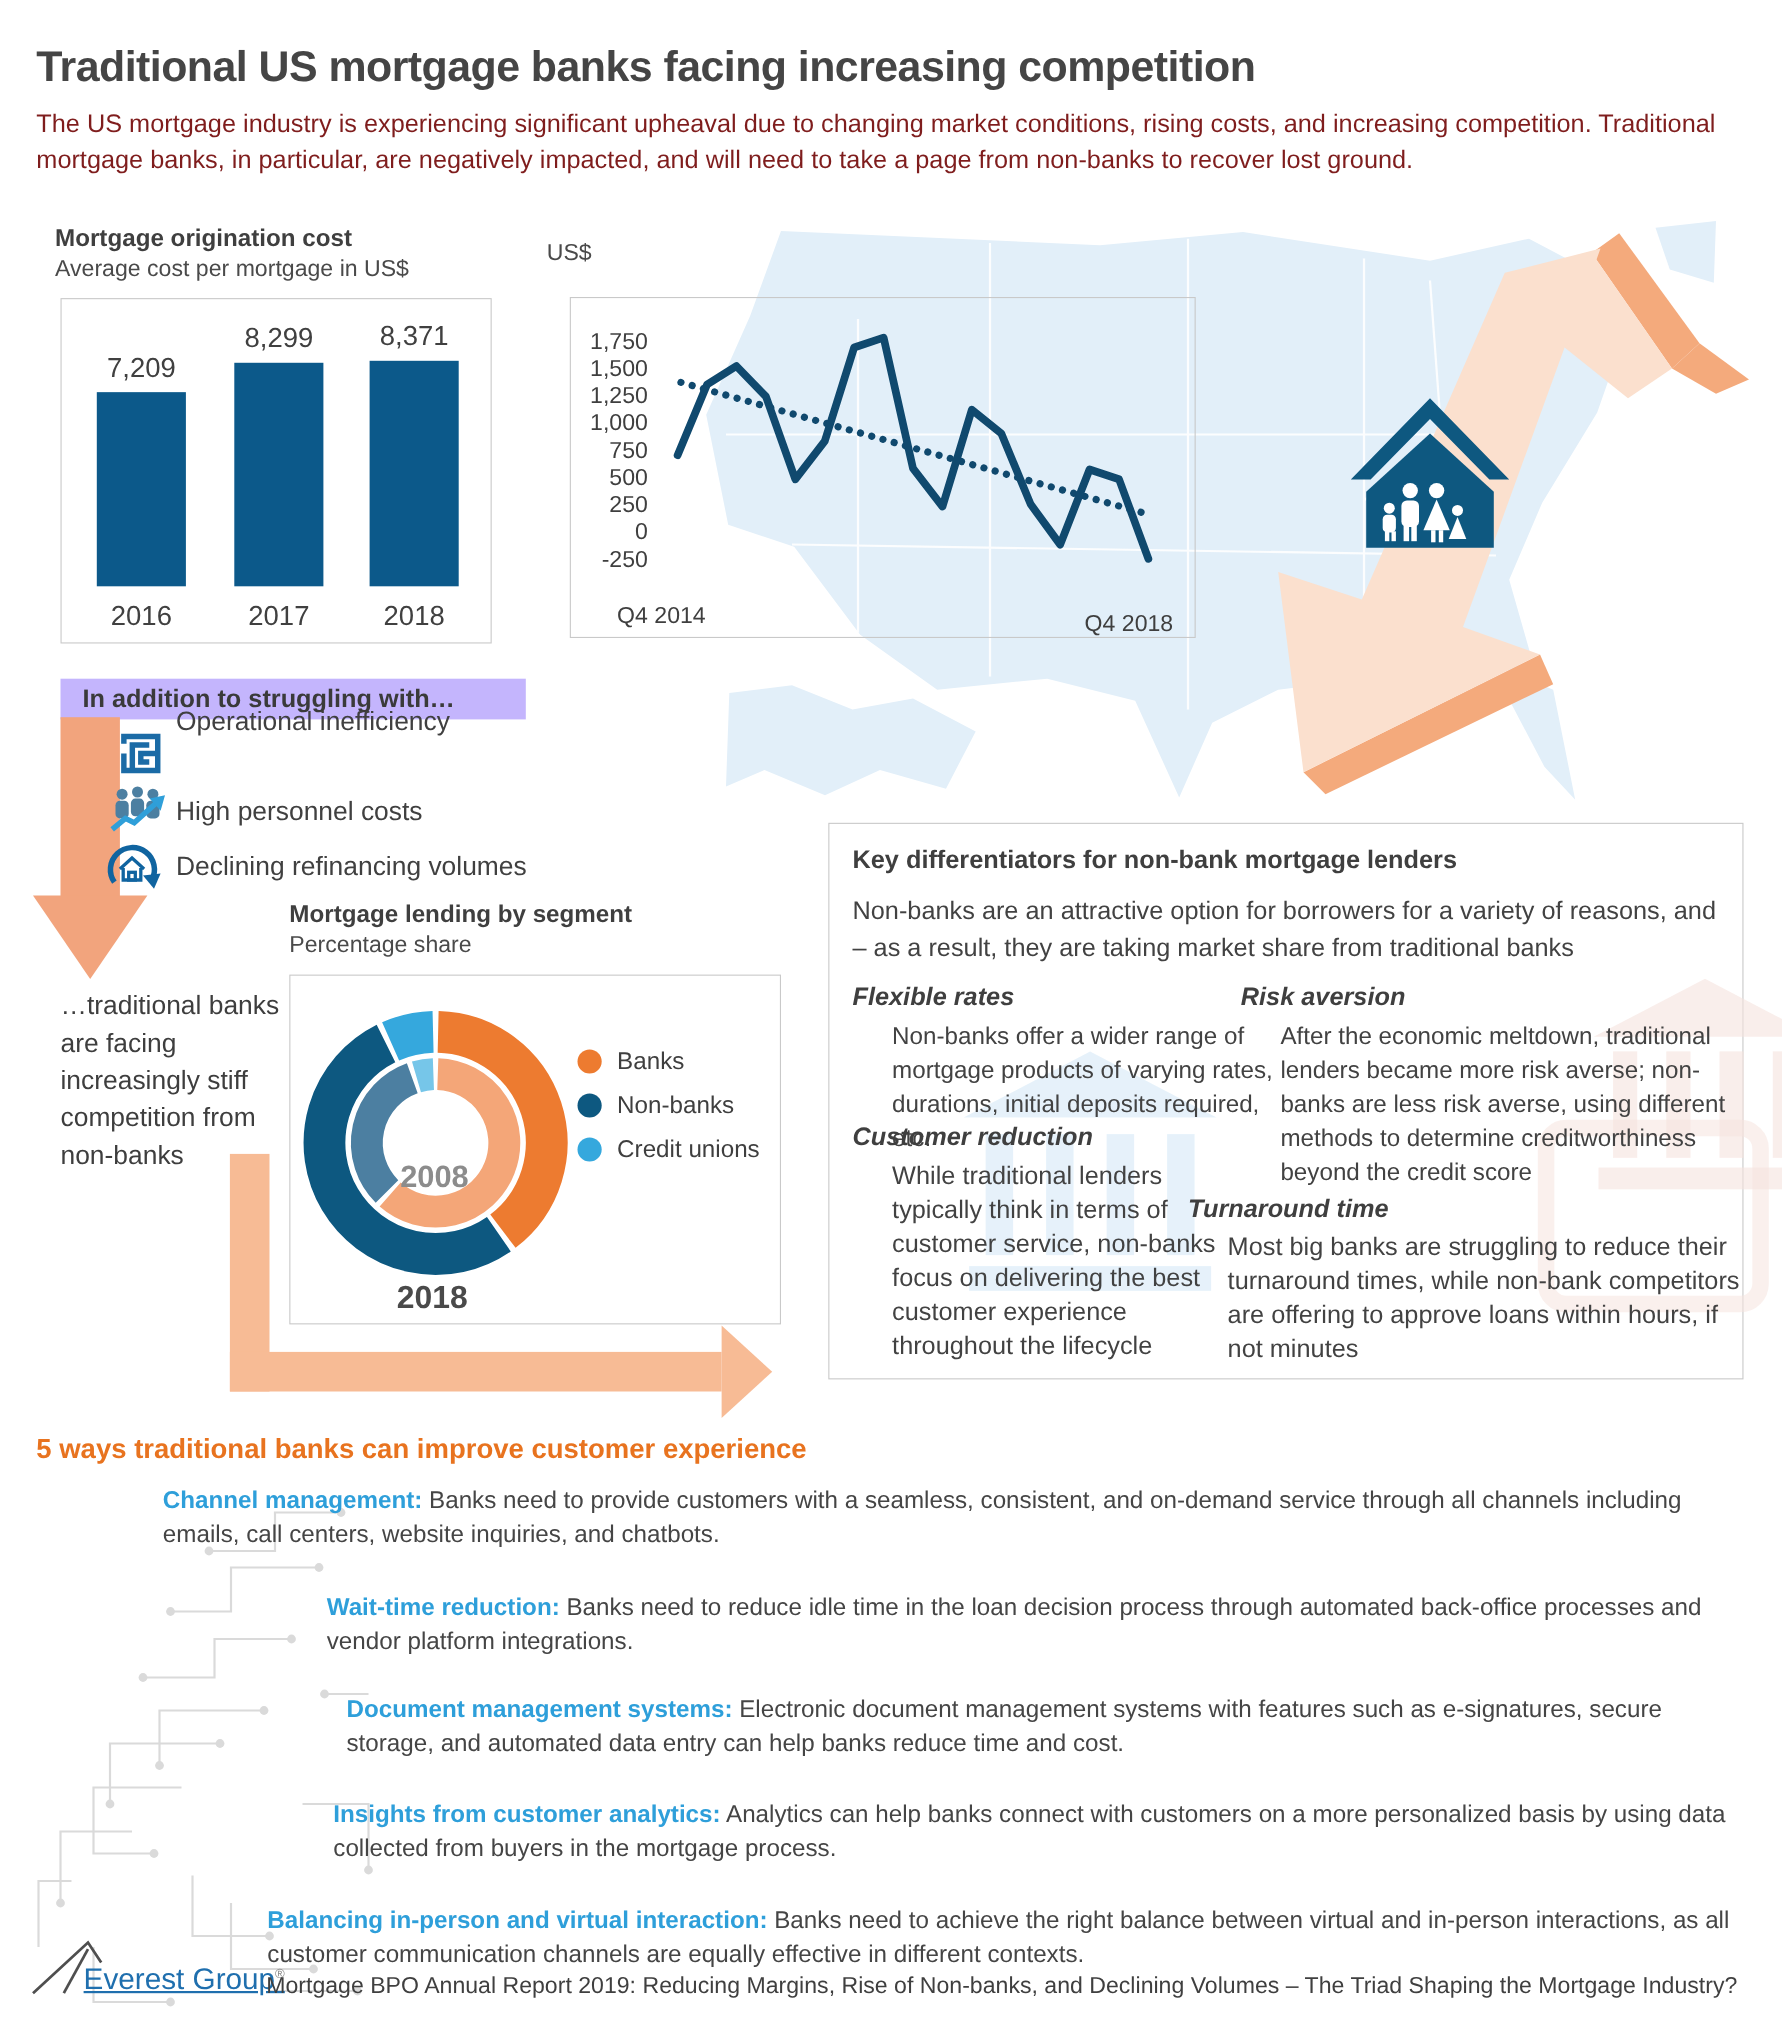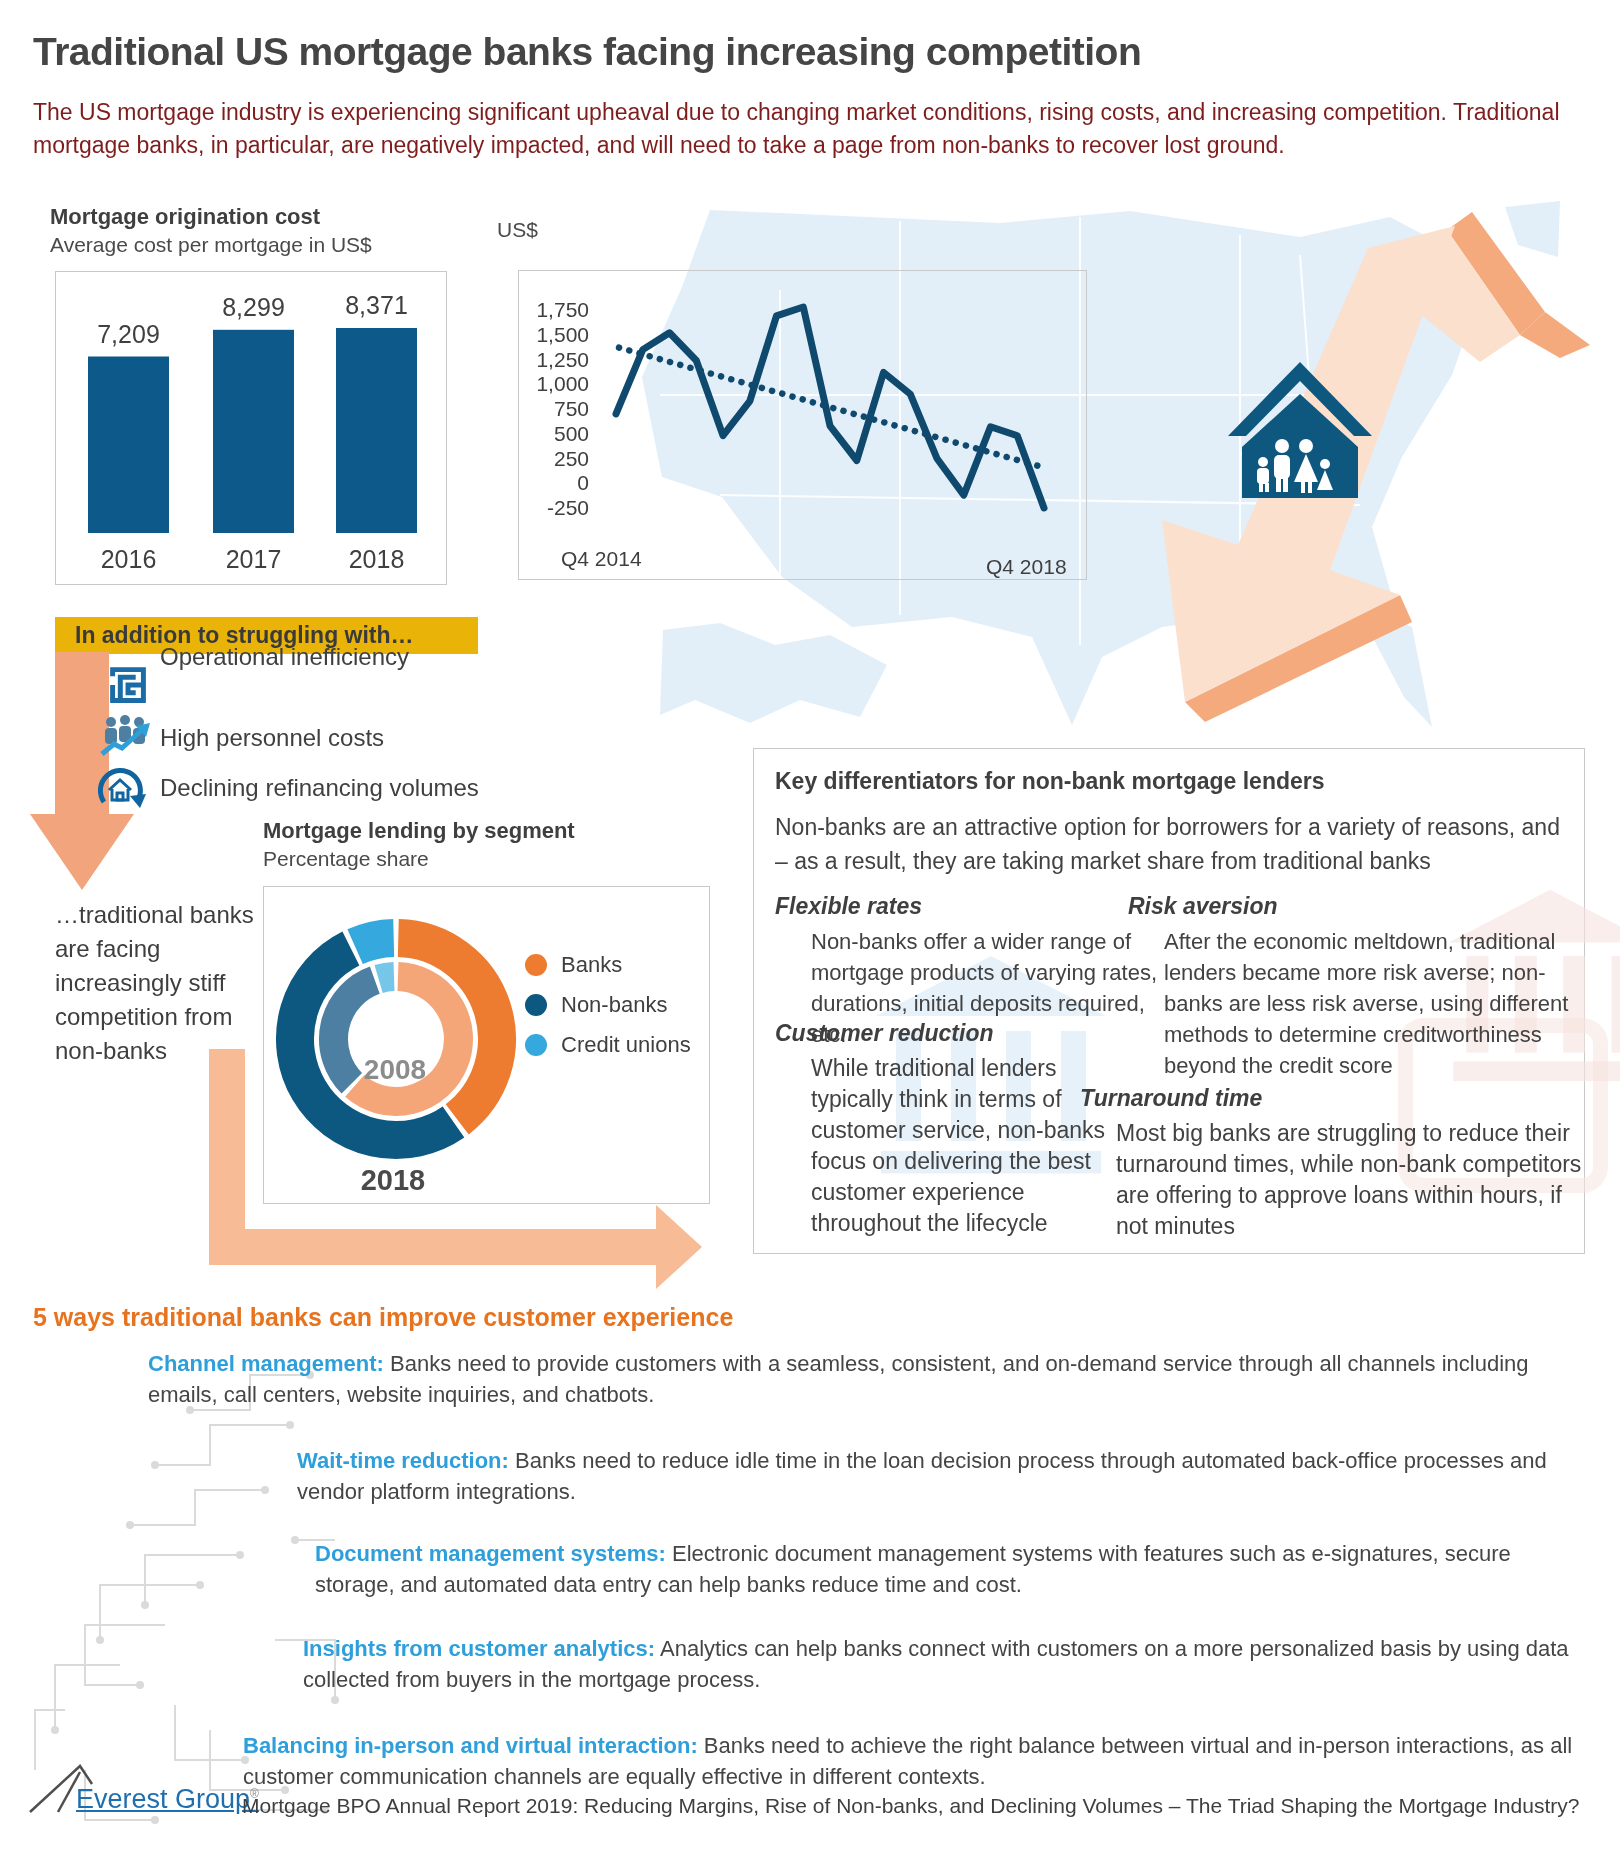--- a/index.html
+++ b/index.html
@@ -1,29 +1,29 @@
 <!DOCTYPE html>
 <html><head>
 <meta charset="utf-8">
 <style>
   html,body{margin:0;padding:0;background:#fff;}
   #page{position:relative;width:1620px;height:1857px;background:#fff;overflow:hidden;
         font-family:"Liberation Sans",sans-serif;color:#404040;}
   .abs{position:absolute;}
-  .h-title{left:33px;top:30px;font-size:39px;font-weight:bold;color:#454545;letter-spacing:-0.5px;}
+  .h-title{left:33px;top:40px;font-size:39px;font-weight:bold;color:#454545;letter-spacing:-0.5px;}
   .h-intro{left:33px;top:96px;width:1530px;font-size:23px;line-height:33px;color:#7f1d1d;}
   .chart-title{font-size:22px;font-weight:bold;color:#3F3F3F;}
   .chart-sub{font-size:21px;color:#4A4A4A;}
   .chart-box{border:1px solid #C9C9C9;background:transparent;}
   .white-box{background:#fff;}
   .bar-val{font-size:25px;fill:#404040;}
   .bar-year{font-size:25px;fill:#404040;}
   .tick{font-size:21px;fill:#3F3F3F;}
   .xlab{font-size:21px;fill:#3F3F3F;}
-  .banner{left:55px;top:617px;width:423px;height:37px;background:#eab308;
+  .banner{left:55px;top:617px;width:423px;height:37px;background:#c4b5fd;
           font-size:23px;font-weight:bold;color:#3A3A3A;line-height:37px;padding-left:20px;box-sizing:border-box;}
   .arrow-stem-v{left:55px;top:652px;width:54px;height:164px;background:#F2A47D;}
   .arrow-head-down{left:30px;top:814px;width:0;height:0;border-left:52px solid transparent;
           border-right:52px solid transparent;border-top:76px solid #F2A47D;}
   .struggle-label{font-size:24px;color:#404040;}
   .note{left:55px;top:898px;width:215px;font-size:24px;line-height:34px;color:#3E3E3E;}
   .l-arrow-v{left:209px;top:1049px;width:36px;height:216px;background:#F7BB95;}
   .l-arrow-h{left:209px;top:1229px;width:447px;height:36px;background:#F7BB95;}
   .l-arrow-head{left:656px;top:1205px;width:0;height:0;border-top:42px solid transparent;
           border-bottom:42px solid transparent;border-left:46px solid #F7BB95;}

